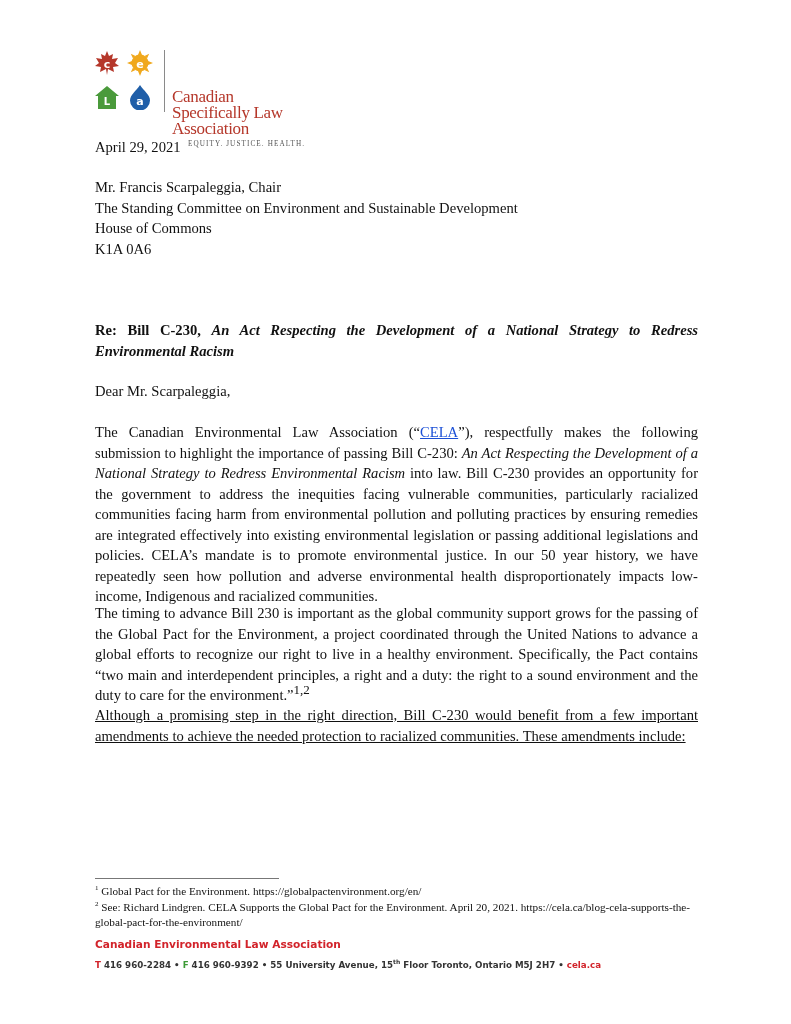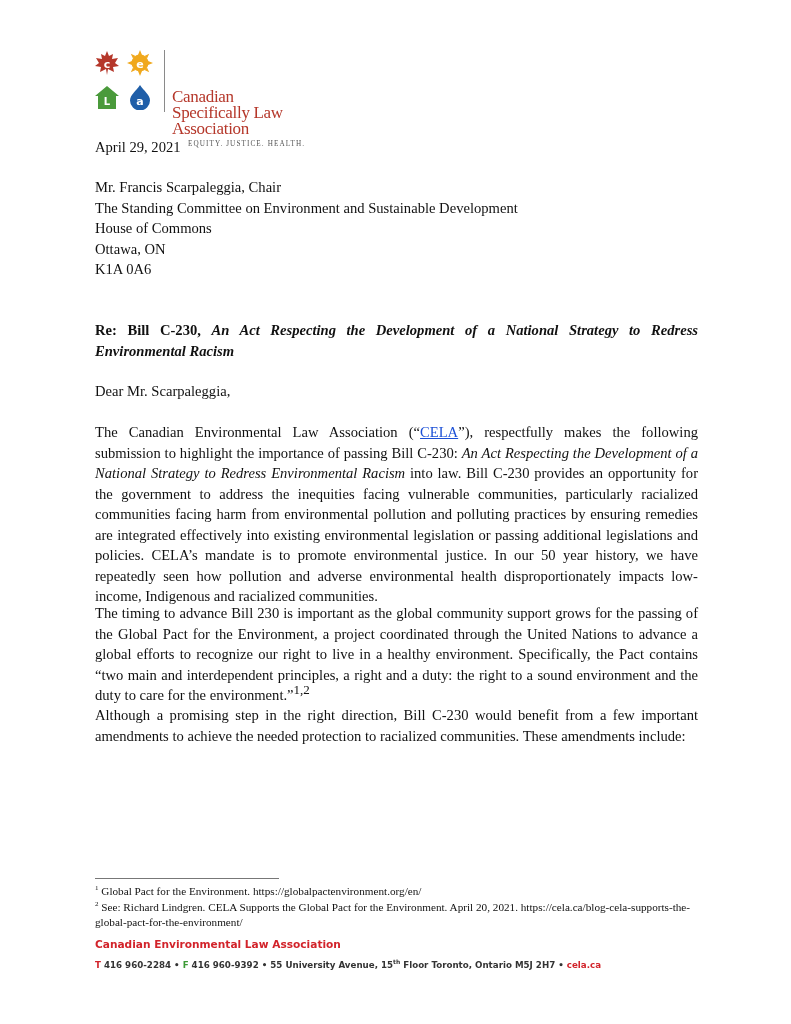--- a/index.html
+++ b/index.html
@@ -17,21 +17,21 @@
   .text { position: absolute; left: 95px; font-size: 14.6px; line-height: 20.5px; }
   .date { top: 137px; }
   .address { top: 177px; }
   .address div { white-space: nowrap; }
   .re { top: 320px; width: 603px; font-weight: bold; text-align: justify; text-align-last: left; }
   .re i { font-style: italic; }
   .salutation { top: 381px; }
   .para { width: 603px; text-align: justify; }
   .p1 { top: 422px; font-family: Liberation Serif, serif; }
   .p2 { top: 603px; }
-  .p3 { top: 705px; }
+  .p3 { top: 705px; text-decoration: underline; }
   a.link { color: #1a4fd6; text-decoration: underline; }
   sup { font-size: 13px; line-height: 0; vertical-align: super; }
 
   .fn-rule { position: absolute; left: 95px; top: 878px; width: 184px; height: 1px; background: #777; }
   .footnotes { position: absolute; left: 95px; top: 884px; width: 620px; font-size: 11.2px; line-height: 15.5px; }
   .footnotes sup { font-size: 7px; }
 
   .footer { position: absolute; left: 95px; font-family: "DejaVu Sans", "Liberation Sans", sans-serif; font-weight: bold; }
   .footer-org { top: 938px; font-size: 10.6px; color: #d2232a; white-space: nowrap; }
   .footer-contact { top: 960px; font-size: 8.7px; color: #333; white-space: nowrap; }
@@ -87,21 +87,20 @@
     <div class="logo-tag">EQUITY. JUSTICE. HEALTH.</div>
   </div>
 </div>
 
 <div class="text date">April 29, 2021</div>
 
 <div class="text address">
   <div>Mr. Francis Scarpaleggia, Chair</div>
   <div>The Standing Committee on Environment and Sustainable Development</div>
   <div>House of Commons</div>
-  <div>Ottawa, ON</div>
   <div>K1A 0A6</div>
 </div>
 
 <div class="text re"><span>Re: Bill C-230, </span><i>An Act Respecting the Development of a National Strategy to Redress Environmental Racism</i></div>
 
 <div class="text salutation">Dear Mr. Scarpaleggia,</div>
 
 <div class="text para p1"><span>The Canadian Environmental Law Association (“</span><a class="link" href="#">CELA</a><span>”), respectfully makes the following submission to highlight the importance of passing Bill C-230: </span><i>An Act Respecting the Development of a National Strategy to Redress Environmental Racism</i><span> into law. Bill C-230 provides an opportunity for the government to address the inequities facing vulnerable communities, particularly racialized communities facing harm from environmental pollution and polluting practices by ensuring remedies are integrated effectively into existing environmental legislation or passing additional legislations and policies. CELA’s mandate is to promote environmental justice. In our 50 year history, we have repeatedly seen how pollution and adverse environmental health disproportionately impacts low-income, Indigenous and racialized communities.</span></div>
 
 <div class="text para p2"><span>The timing to advance Bill 230 is important as the global community support grows for the passing of the Global Pact for the Environment, a project coordinated through the United Nations to advance a global efforts to recognize our right to live in a healthy environment. Specifically, the Pact contains “two main and interdependent principles, a right and a duty: the right to a sound environment and the duty to care for the environment.”</span><sup>1,2</sup></div>

